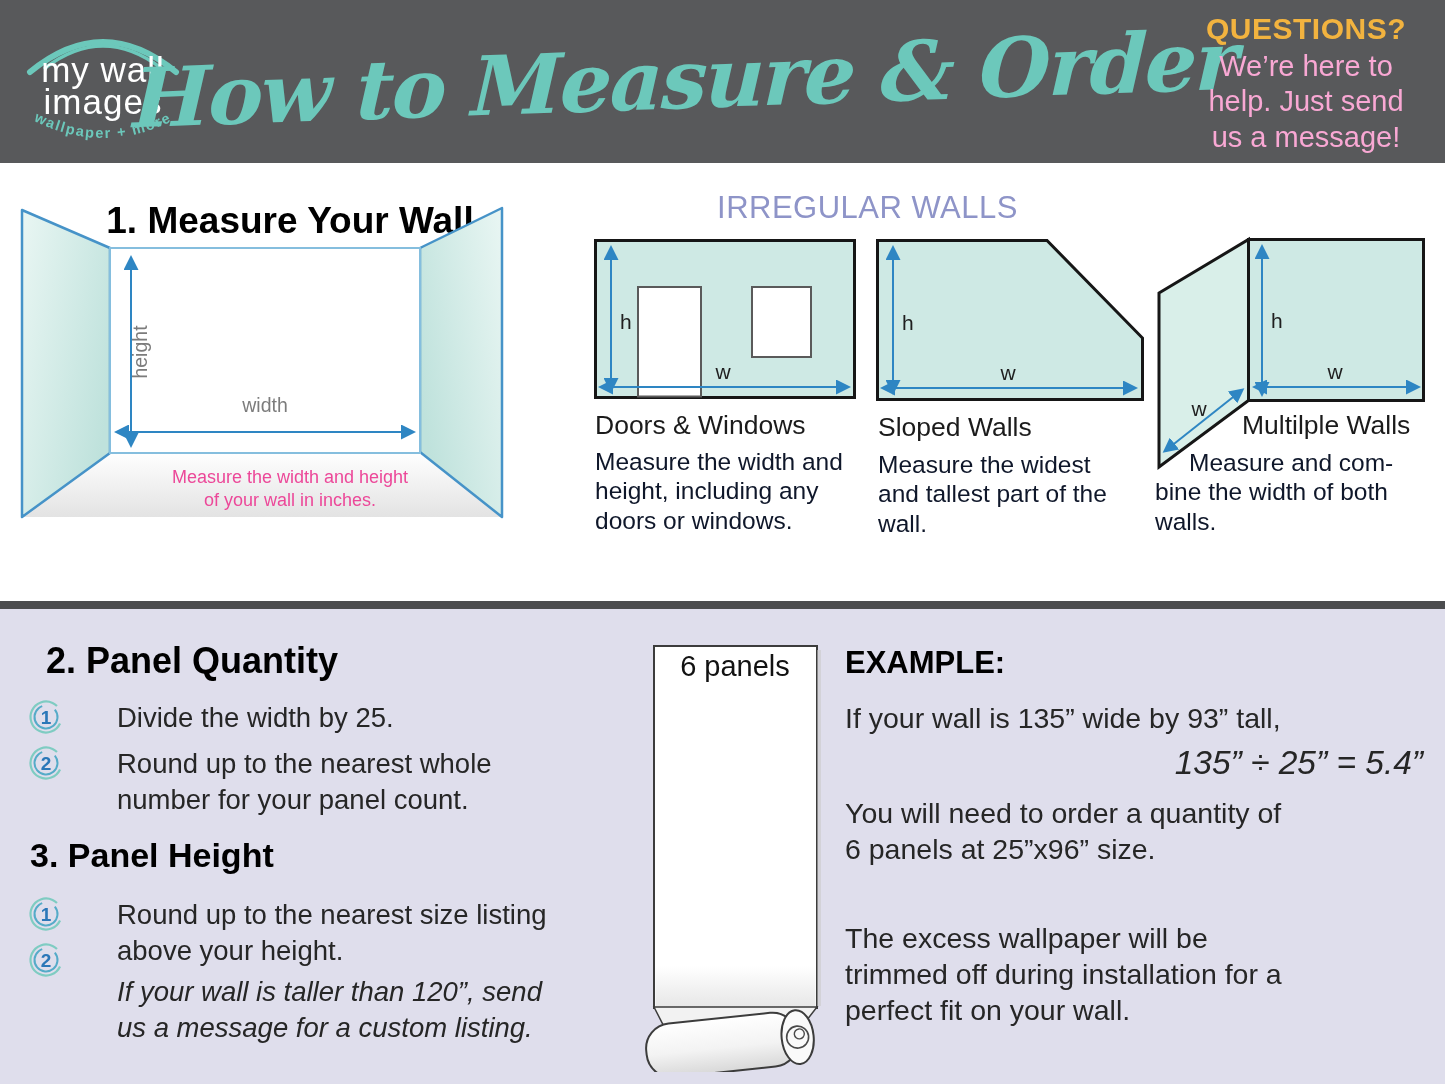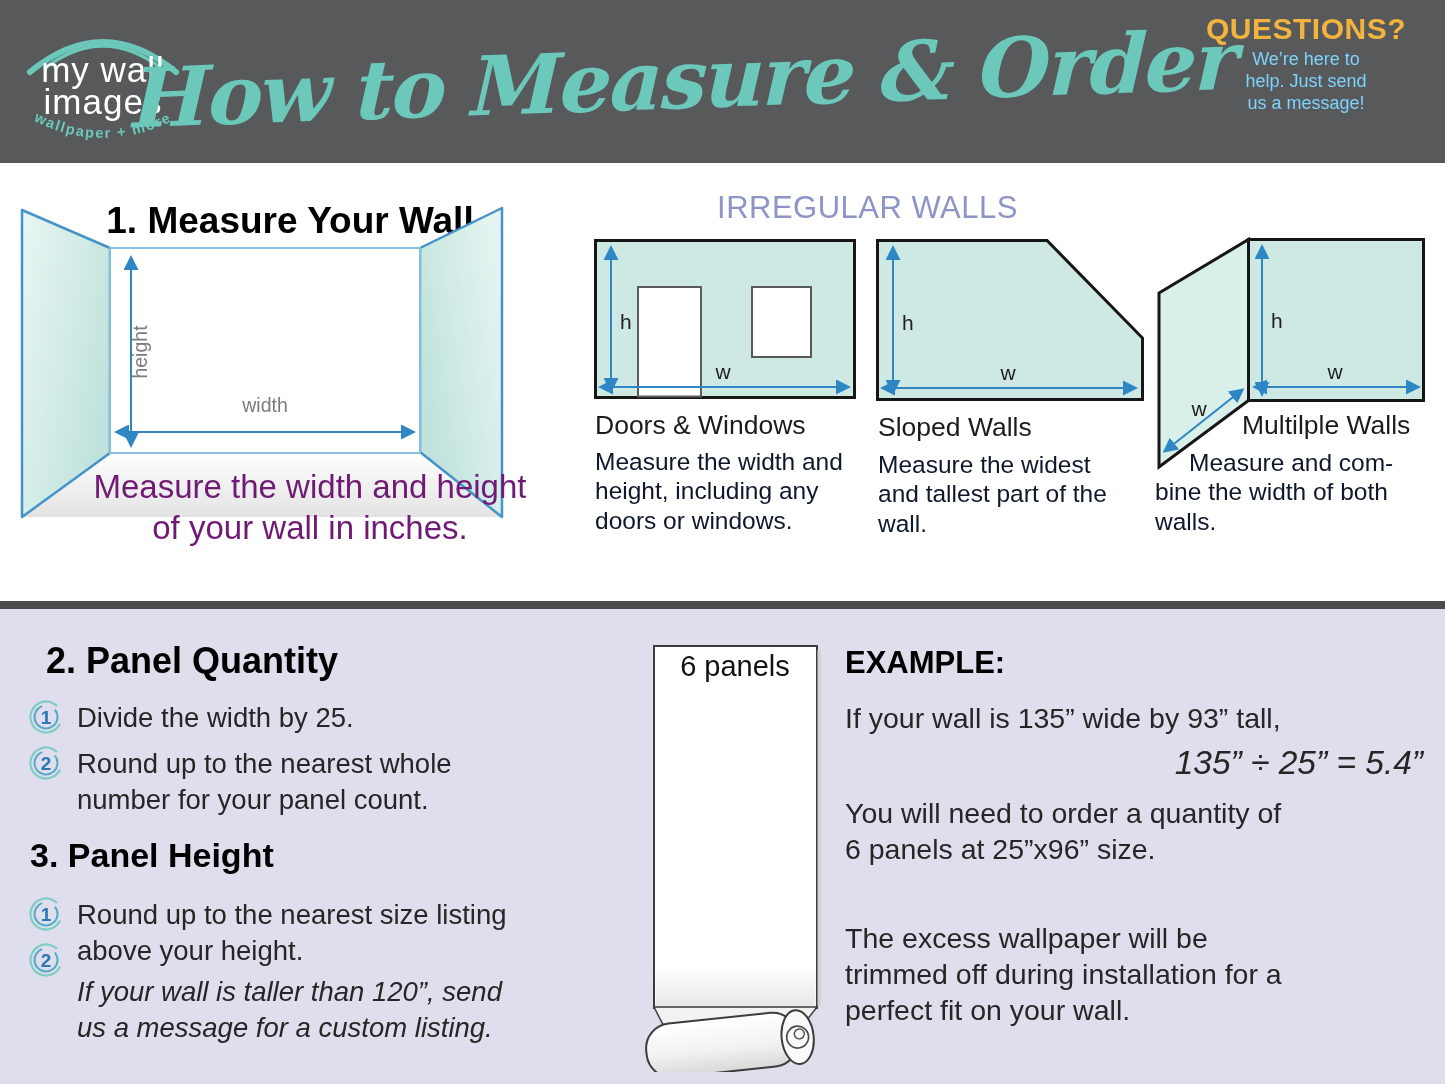--- a/index.html
+++ b/index.html
@@ -13,29 +13,29 @@
   .logo-svg { position:absolute; left:14px; top:8px; }
   .script-title {
     position:absolute; left:185px; top:-4px; width:1000px; height:165px;
     display:flex; align-items:center; justify-content:center;
     font-family:"DejaVu Serif", serif; font-style:italic; font-weight:bold;
     font-size:82px; color:#6cc8bb; transform:rotate(-2deg) skewX(-4deg);
     letter-spacing:-2px; white-space:nowrap;
   }
   .questions { position:absolute; right:14px; top:12px; width:250px; text-align:center; }
   .q-label { color:#f2b33f; font-weight:bold; font-size:30px; letter-spacing:.5px; }
-  .q-text  { color:#7dd3fc; font-size:18px; line-height:1.22; white-space:pre-line; margin-top:3px; }
+  .q-text  { color:#f9a8d4; font-size:29px; line-height:1.22; white-space:pre-line; margin-top:3px; }
 
   
   .h-main { position:absolute; font-weight:bold; color:#000; }
   .h-measure { left:20px; top:200px; width:540px; text-align:center; font-size:37px; }
   .room-svg { position:absolute; left:18px; top:200px; }
   .caption1 {
     position:absolute; left:20px; top:466px; width:540px; text-align:center;
-    font-size:33px; line-height:1.25; color:#701a75; white-space:pre-line;margin-left:20px;
+    font-size:18px; line-height:1.25; color:#ec4899; white-space:pre-line;
   }
   .irregular-h {
     position:absolute; left:590px; top:190px; width:555px; text-align:center;
     font-size:31px; color:#8e94c8; letter-spacing:.5px;
   }
   .card-svg { position:absolute; }
   .svg-a { left:593px; top:236px; }
   .svg-b { left:875px; top:235px; }
   .svg-c { left:1155px; top:236px; }
   .card-title { position:absolute; font-size:26.5px; color:#1b1b1b; font-weight:500; }
@@ -50,21 +50,21 @@
   
   .divider   { position:absolute; left:0; top:601px; width:1445px; height:8px; background:#4b4c4e; }
   .bottom-bg { position:absolute; left:0; top:609px; width:1445px; height:475px; background:#dfdeec; }
   .h-qty { left:46px; top:640px; font-size:36px; }
   .h-hgt { left:30px; top:836px; font-size:34px; }
   .step { position:absolute; display:flex; align-items:flex-start; gap:13px; }
   .step-q1 { left:28px; top:699px; }
   .step-q2 { left:28px; top:745px; }
   .step-h1 { left:28px; top:896px; }
   .step-h2 { left:28px; top:942px; }
-  .step-text { font-size:27.5px; line-height:1.3; color:#262626; white-space:pre-line; padding-top:1px; }
+  .step-text { font-size:27.5px; line-height:1.3; color:#262626; white-space:pre-line; padding-top:1px;margin-left:40px; }
   .step-text.it { font-style:italic; padding-top:32px; }
   .marker-svg { flex:0 0 auto; }
 
   .roll-svg { position:absolute; left:636px; top:636px; }
   .roll-label { position:absolute; left:652px; top:650px; width:166px; text-align:center;
                 font-size:29px; color:#121212; }
 
   .ex { position:absolute; color:#262626; }
   .ex-heading { left:845px; top:645px; font-size:31px; font-weight:bold; color:#000; }
   .ex-line1 { left:845px; top:702px; font-size:28.5px; }

